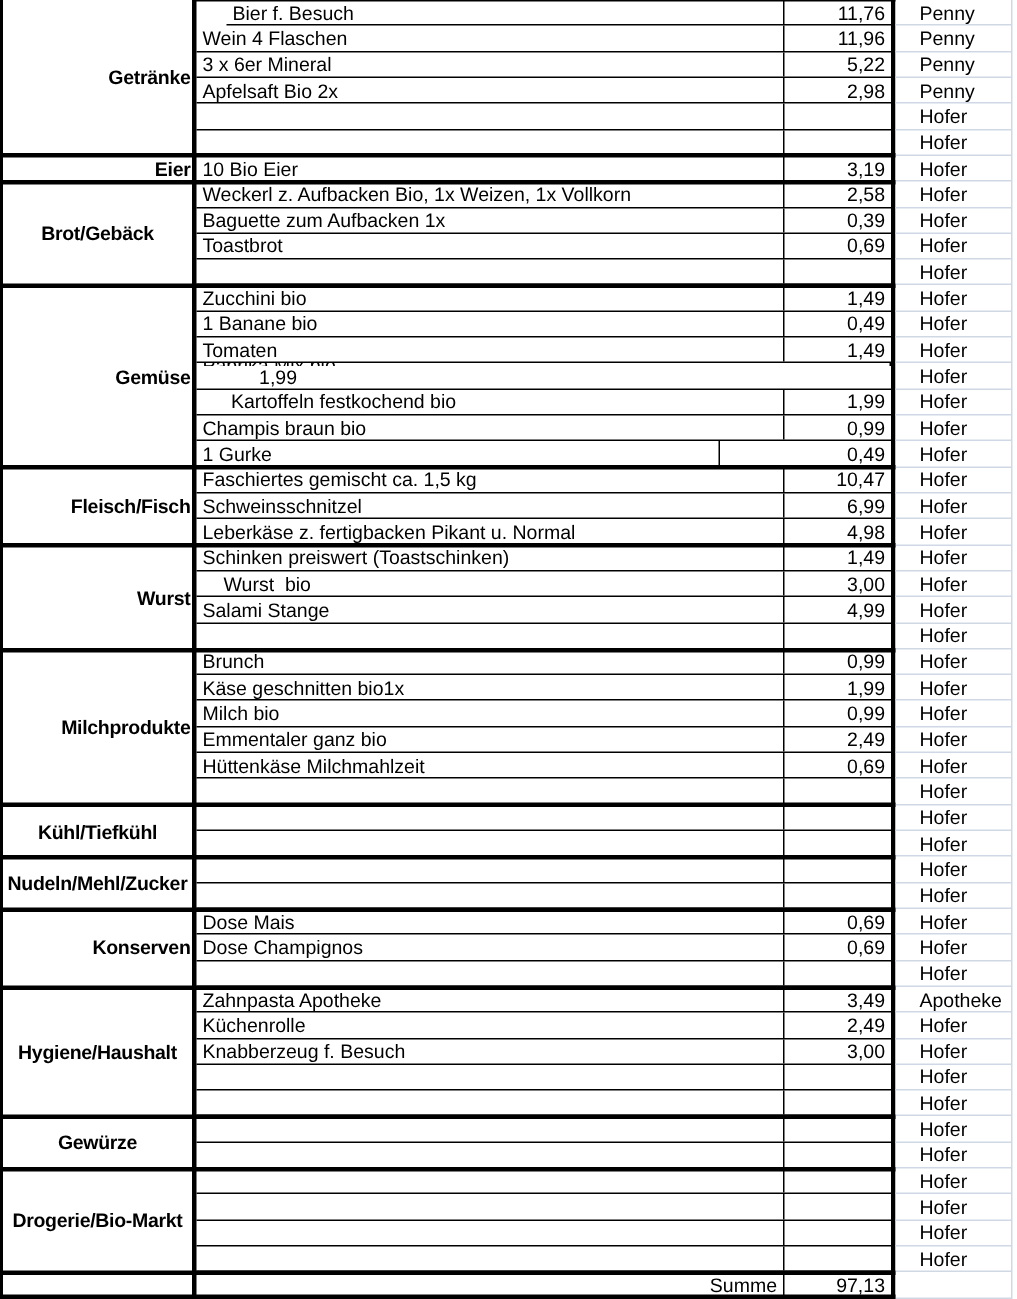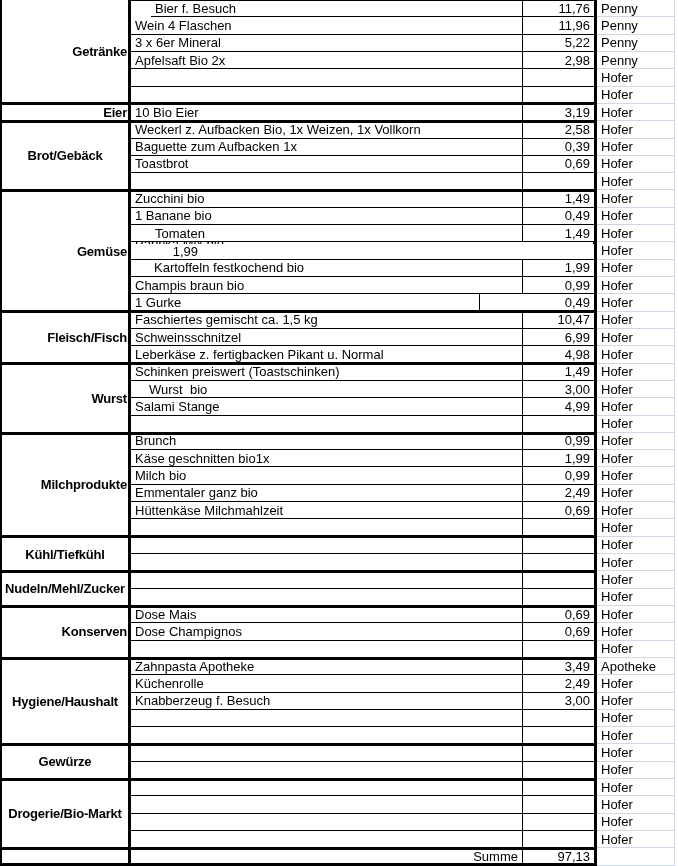--- a/index.html
+++ b/index.html
@@ -68,21 +68,21 @@
   
   .store-col {
     position: absolute;
     left: 597px; top: 0;
     width: 78px; height: 866px;
     border-right: 1px solid #d0d7e5;
     background: #ffffff;
   }
   .store-row {
     border-bottom: 1px solid #d0d7e5;
-    padding-left: 4px;
+    padding-left: 16px;
     display: flex;
     align-items: center;
     white-space: pre;
     overflow: hidden;
   }
   
   .sep {
     position: absolute;
     left: 0;
     width: 597px;
@@ -172,21 +172,21 @@
         </div>
         <div class="rows">
           <div class="row" style="height: 17.32px;">
             <div class="item-cell">Zucchini bio</div>
             <div class="price-cell">1,49</div>
           </div>
           <div class="row" style="height: 17.32px;">
             <div class="item-cell">1 Banane bio</div>
             <div class="price-cell">0,49</div>
           </div>
-          <div class="row" style="height: 17.32px; padding-left: 20px;">
+          <div class="row" style="height: 17.32px;">
             <div class="item-cell">Tomaten</div>
             <div class="price-cell">1,49</div>
           </div>
           <div class="row" style="height: 17.32px; flex-direction: column;">
             <div class="item-cell">Paprika Mix bio</div>
             <div class="price-cell">1,99</div>
           </div>
           <div class="row" style="height: 17.32px; padding-left: 19px;">
             <div class="item-cell">Kartoffeln festkochend bio</div>
             <div class="price-cell">1,99</div>

